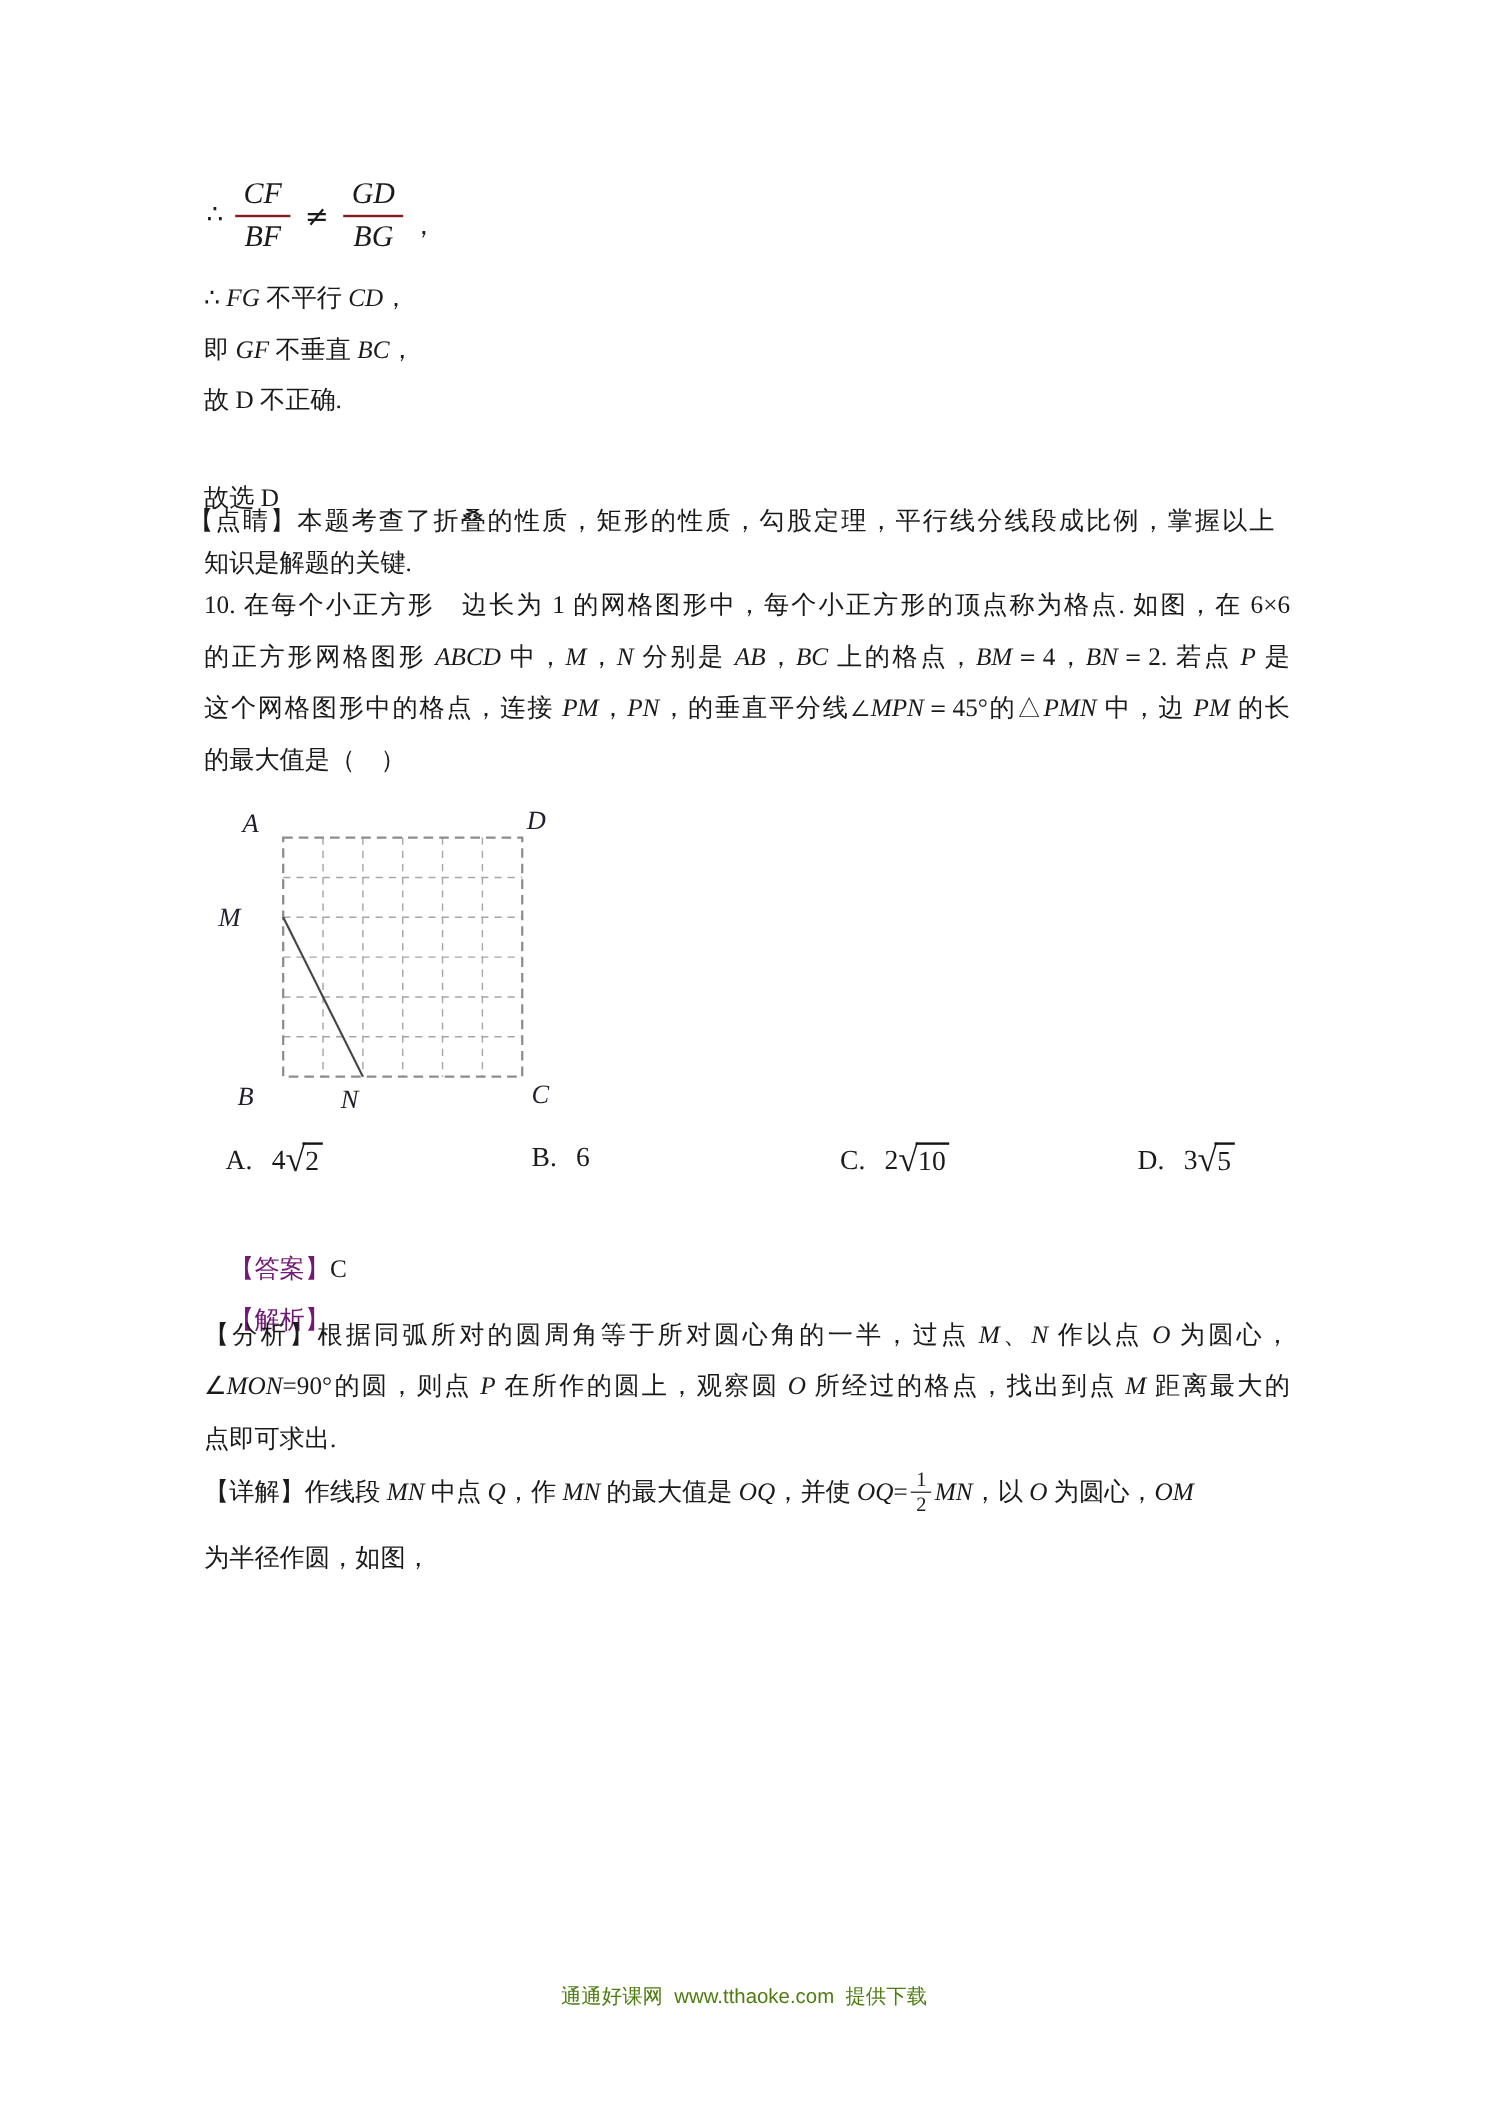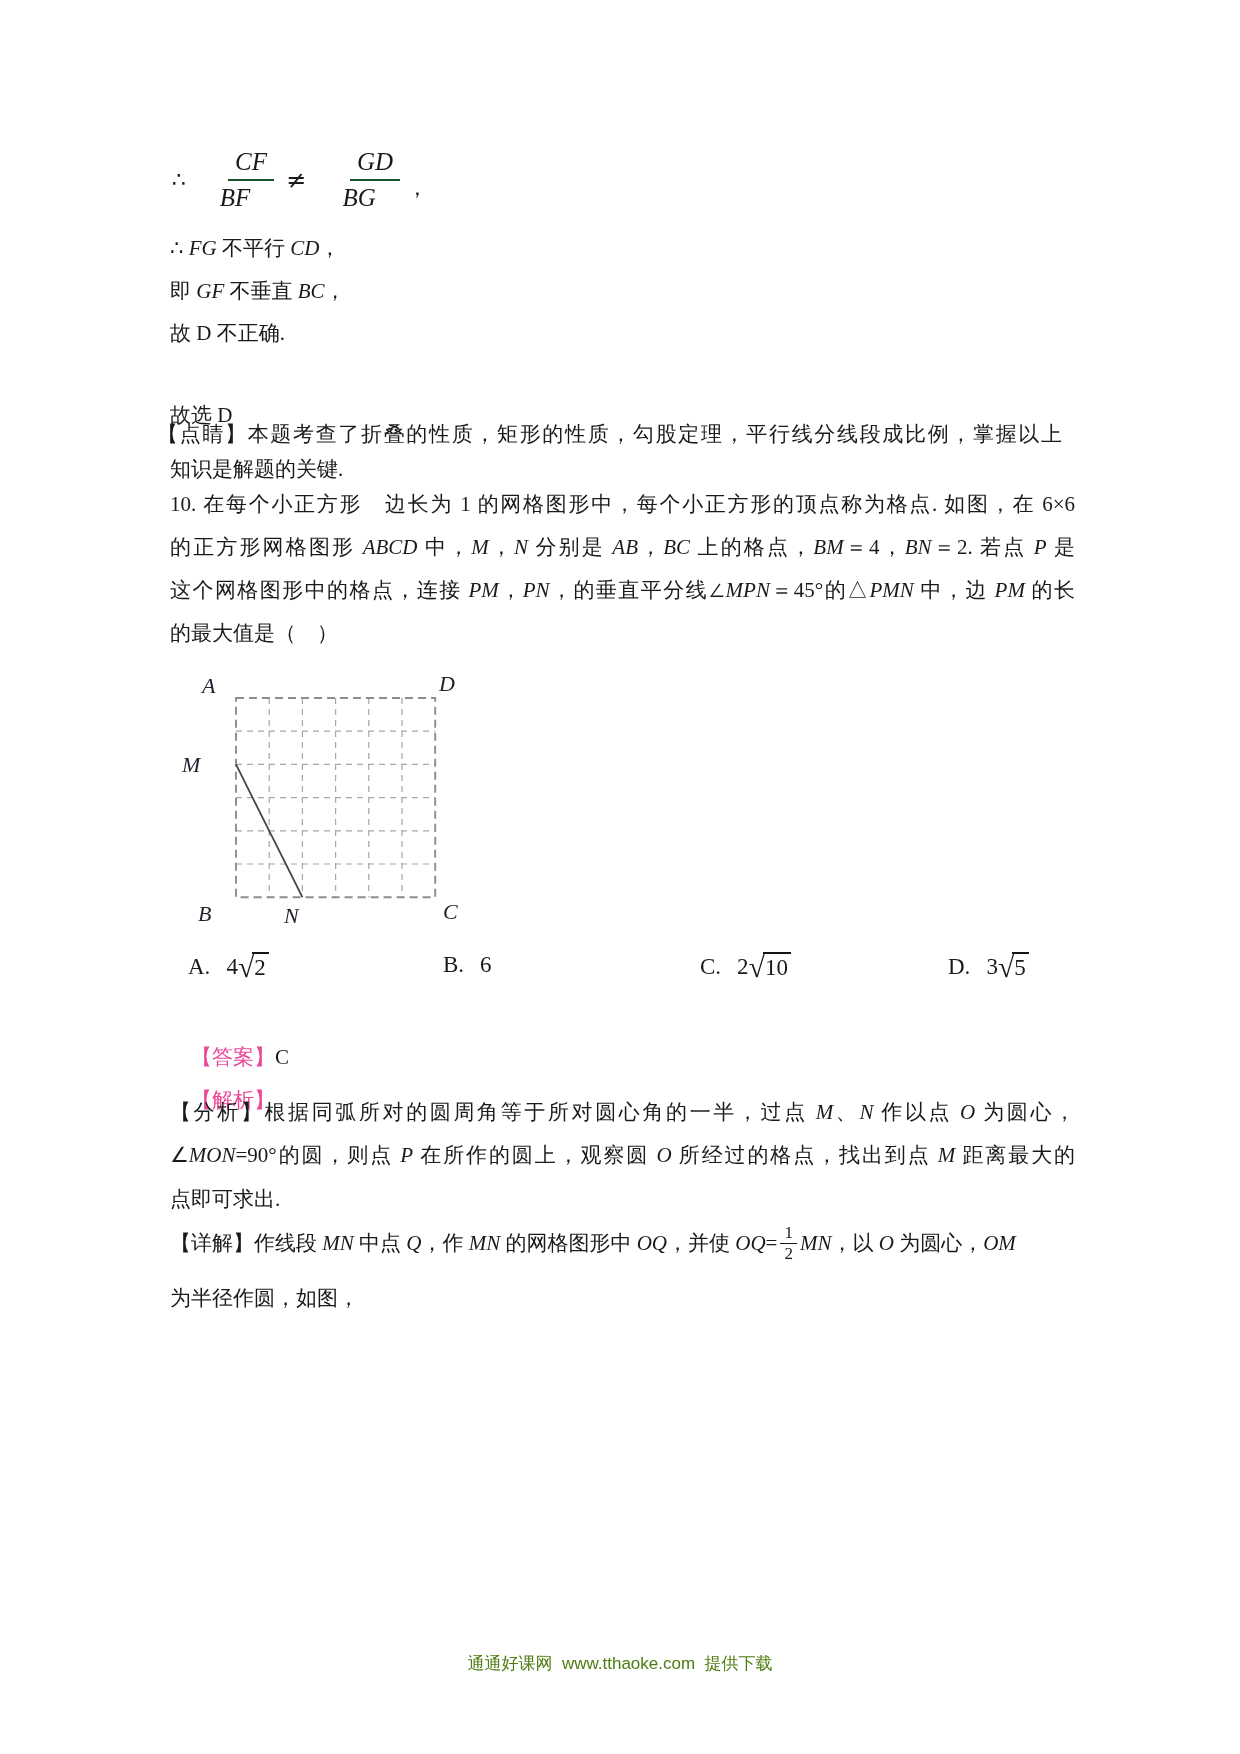--- a/index.html
+++ b/index.html
@@ -11,37 +11,37 @@
   }
   .abs{position:absolute;}
   .line{font-size:21px;line-height:30px;white-space:pre;}
   .just{width:905px;white-space:normal;text-align:justify;text-align-last:justify;}
   .it{font-family:Liberation Serif, serif;font-style:italic;}
   .sf{font-family:"Liberation Serif",serif;}
   
   .fracrow{display:flex;align-items:center;font-size:22px;}
   .frac{display:inline-flex;flex-direction:column;align-items:center;
         font-family:"Liberation Serif",serif;font-style:italic;font-size:25px;line-height:1.1;}
-  .frac .num{padding:0 7px 3px;border-bottom:2px solid #14532d;margin-left:32px;}
+  .frac .num{padding:0 7px 3px;border-bottom:2px solid #7f1d1d;}
   .frac .den{padding:3px 7px 0;}
   .neq{font-size:24px;padding:0 12px;font-family:"DejaVu Sans",sans-serif;}
   .therefore{font-size:22px;margin-right:10px;font-family:"DejaVu Sans",sans-serif;}
   
   .ifrac{display:inline-flex;flex-direction:column;align-items:center;
          font-family:"Liberation Serif",serif;font-size:17px;line-height:1.05;margin:0 3px;}
   .ifrac .num{padding:0 4px 1px;border-bottom:1.6px solid #151515;}
   .ifrac .den{padding:1px 4px 0;}
   
   .optrow{left:170px;top:952px;width:960px;height:48px;font-size:23px;}
   .opt{position:absolute;top:0;display:flex;align-items:center;font-family:"Liberation Serif",serif;}
   .opt .lbl{margin-right:16px;}
   .sqrt{display:inline-flex;align-items:flex-start;}
   .sq-sign{font-size:30px;line-height:30px;margin-right:-2px;}
   .sq-rad{border-top:2px solid #151515;padding:1px 3px 0 2px;line-height:26px;}
-  .blue{color:#ec4899;}
+  .blue{color:#701a75;}
   .footer{left:0;top:1652px;width:1240px;text-align:center;font-size:17px;
           font-family:"Liberation Sans",sans-serif;color:#4d7c0f;white-space:pre;}
   svg text{font-family:"Liberation Serif",serif;font-style:italic;font-size:22px;fill:#1f1f2e;}
 </style>
 </head>
 <body>
 
 <div class="page">
 
   <div class="abs fracrow" style="left:172px;top:148px;">
@@ -136,21 +136,21 @@
   </div>
   <div class="abs line" style="left:170px;top:1055px;">
     <span class="blue">【解析】</span>
   </div>
 
   <div class="abs line just" style="left:170px;top:1097px;"><span>【分析】根据同弧所对的圆周角等于所对圆心角的一半，过点 </span><span class="it">M</span><span>、</span><span class="it">N</span><span> 作以点 </span><span class="it">O</span><span> 为圆心，</span></div>
   <div class="abs line just" style="left:170px;top:1140px;"><span>∠</span><span class="it">MON</span><span class="sf">=90°</span><span>的圆，则点 </span><span class="it">P</span><span> 在所作的圆上，观察圆 </span><span class="it">O</span><span> 所经过的格点，找出到点 </span><span class="it">M</span><span> 距离最大的</span></div>
   <div class="abs line" style="left:170px;top:1184px;"><span>点即可求出.</span></div>
 
   <div class="abs" style="left:170px;top:1216px;height:54px;display:flex;align-items:center;font-size:21px;white-space:pre;">
-    <span><span>【详解】作线段 </span><span class="it">MN</span><span> 中点 </span><span class="it">Q</span><span>，作 </span><span class="it">MN</span><span> 的网格图形中 </span><span class="it">OQ</span><span>，并使 </span><span class="it">OQ</span><span class="sf">=</span></span>
+    <span><span>【详解】作线段 </span><span class="it">MN</span><span> 中点 </span><span class="it">Q</span><span>，作 </span><span class="it">MN</span><span> 的最大值是 </span><span class="it">OQ</span><span>，并使 </span><span class="it">OQ</span><span class="sf">=</span></span>
     <span class="ifrac">
       <span class="num">1</span>
       <span class="den">2</span>
     </span>
     <span><span class="it">MN</span><span>，以 </span><span class="it">O</span><span> 为圆心，</span><span class="it">OM</span></span>
   </div>
   <div class="abs line" style="left:170px;top:1283px;"><span>为半径作圆，如图，</span></div>
 
   <div class="abs footer">通通好课网  www.tthaoke.com  提供下载</div>
 

